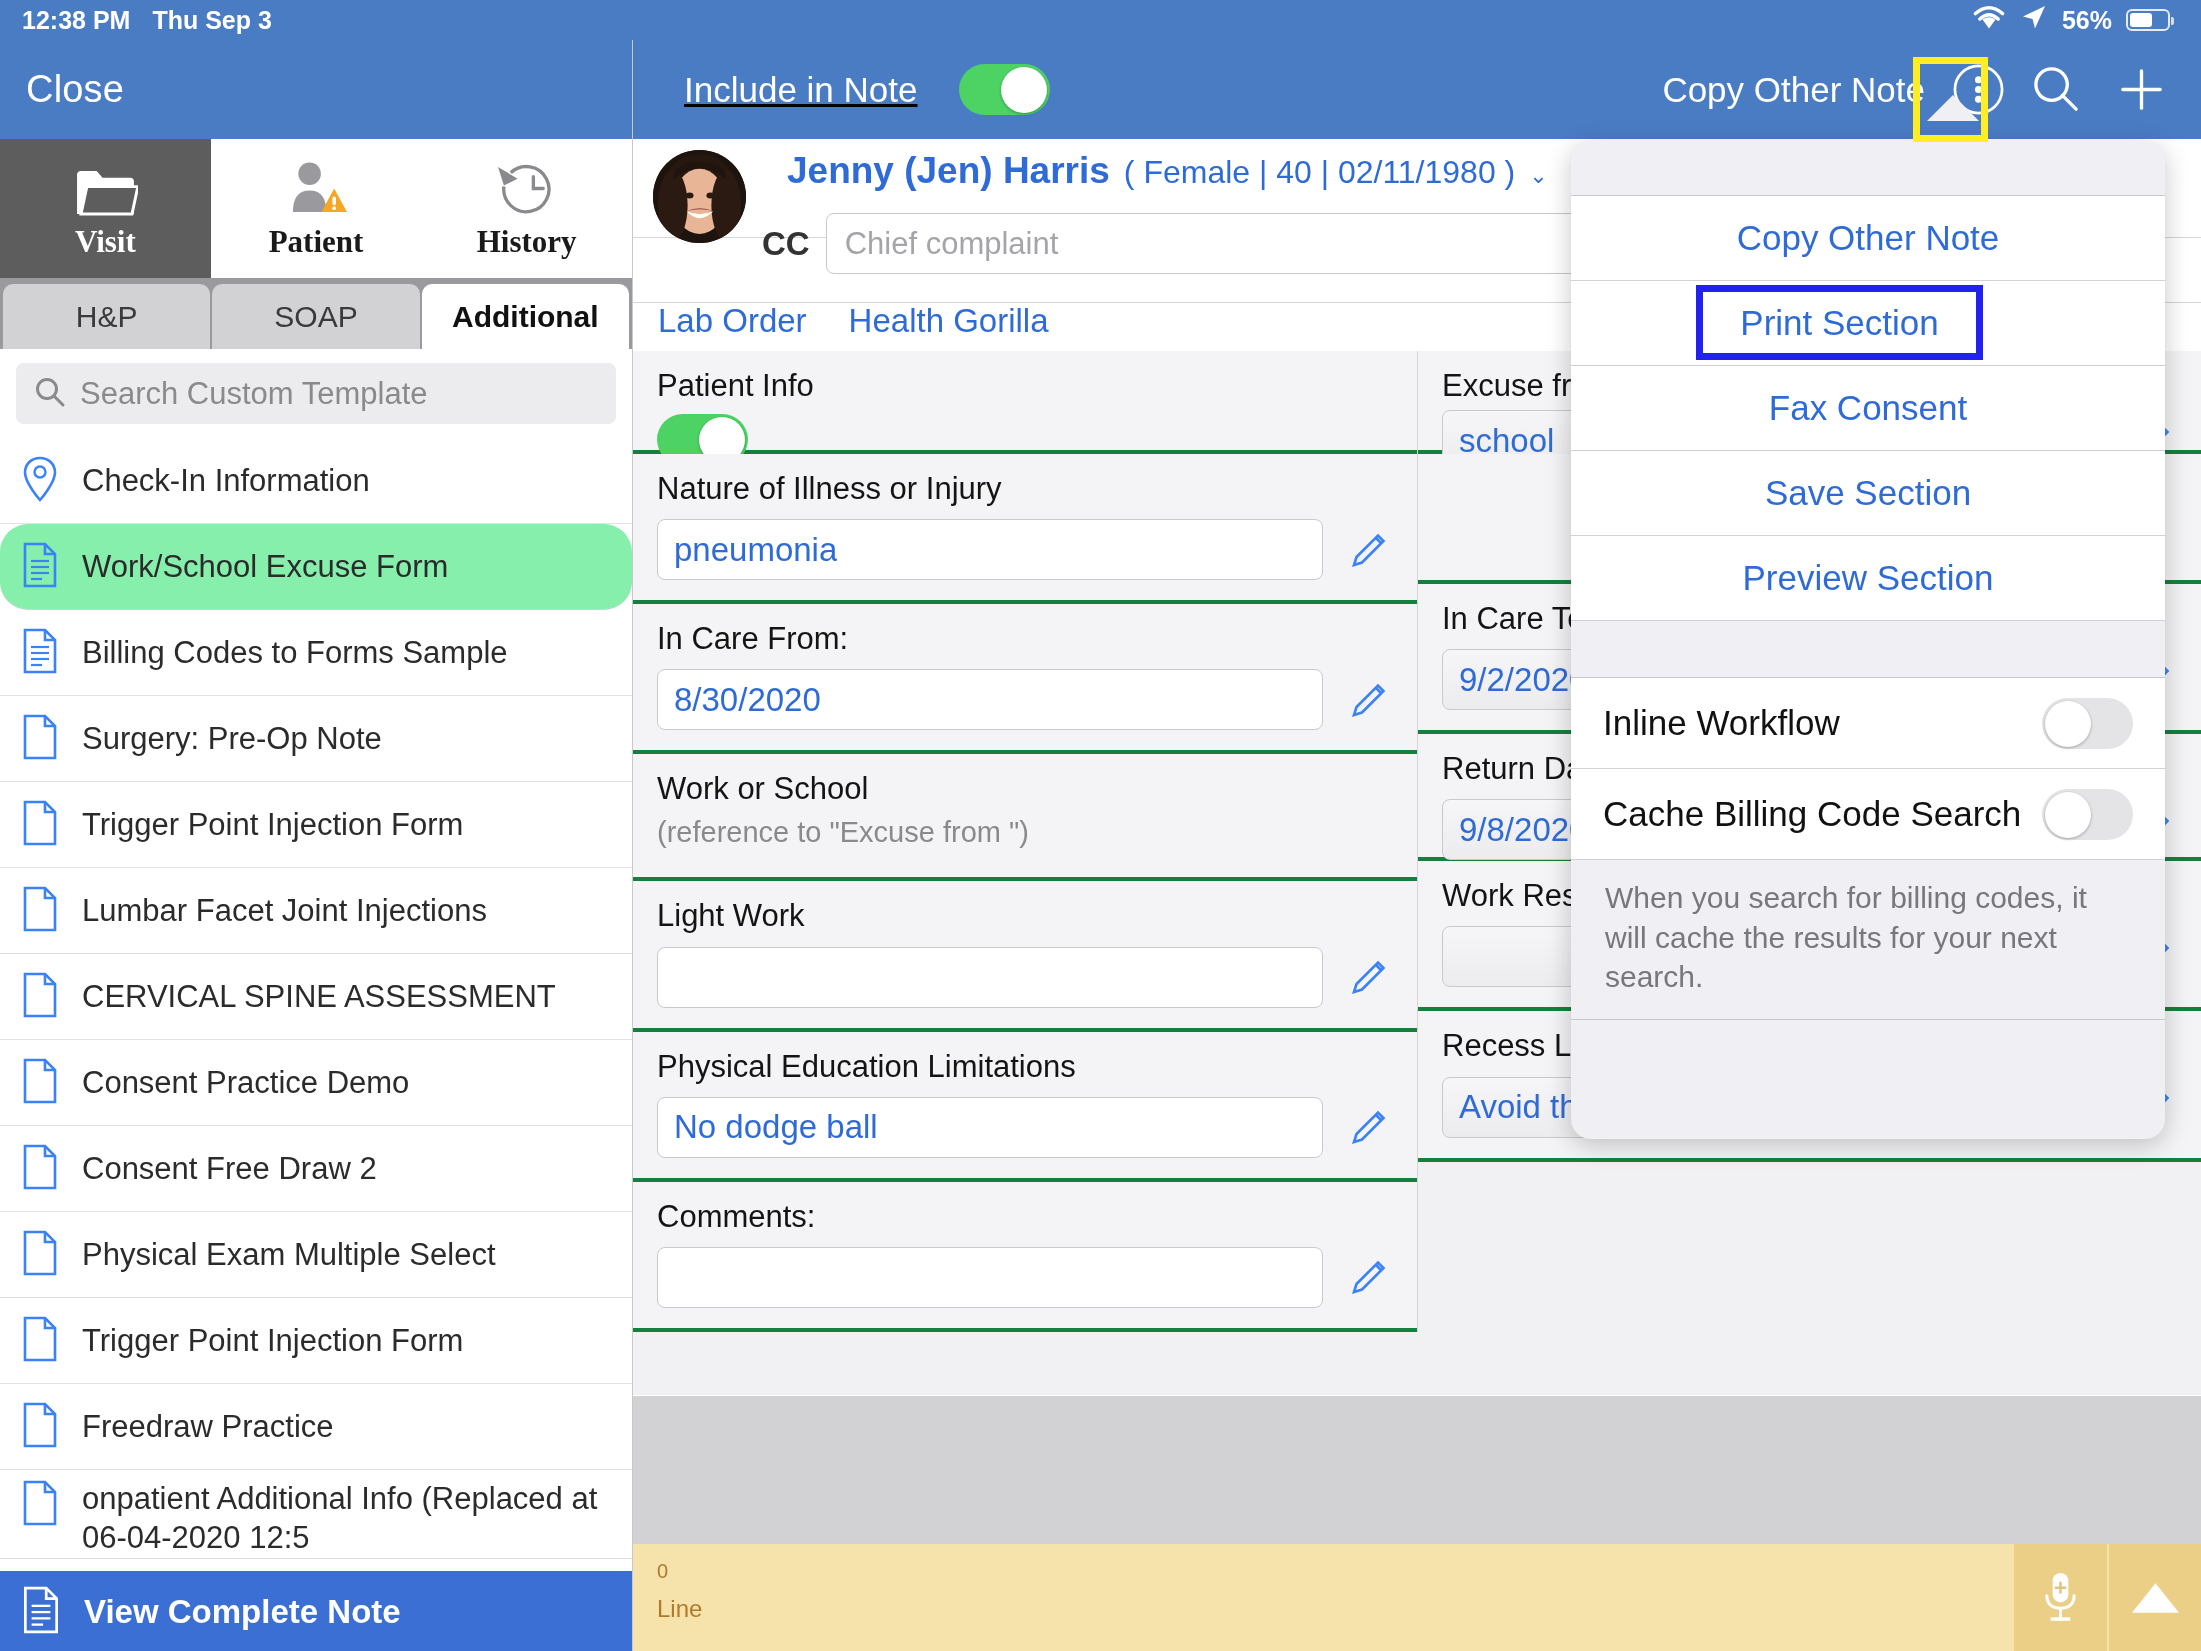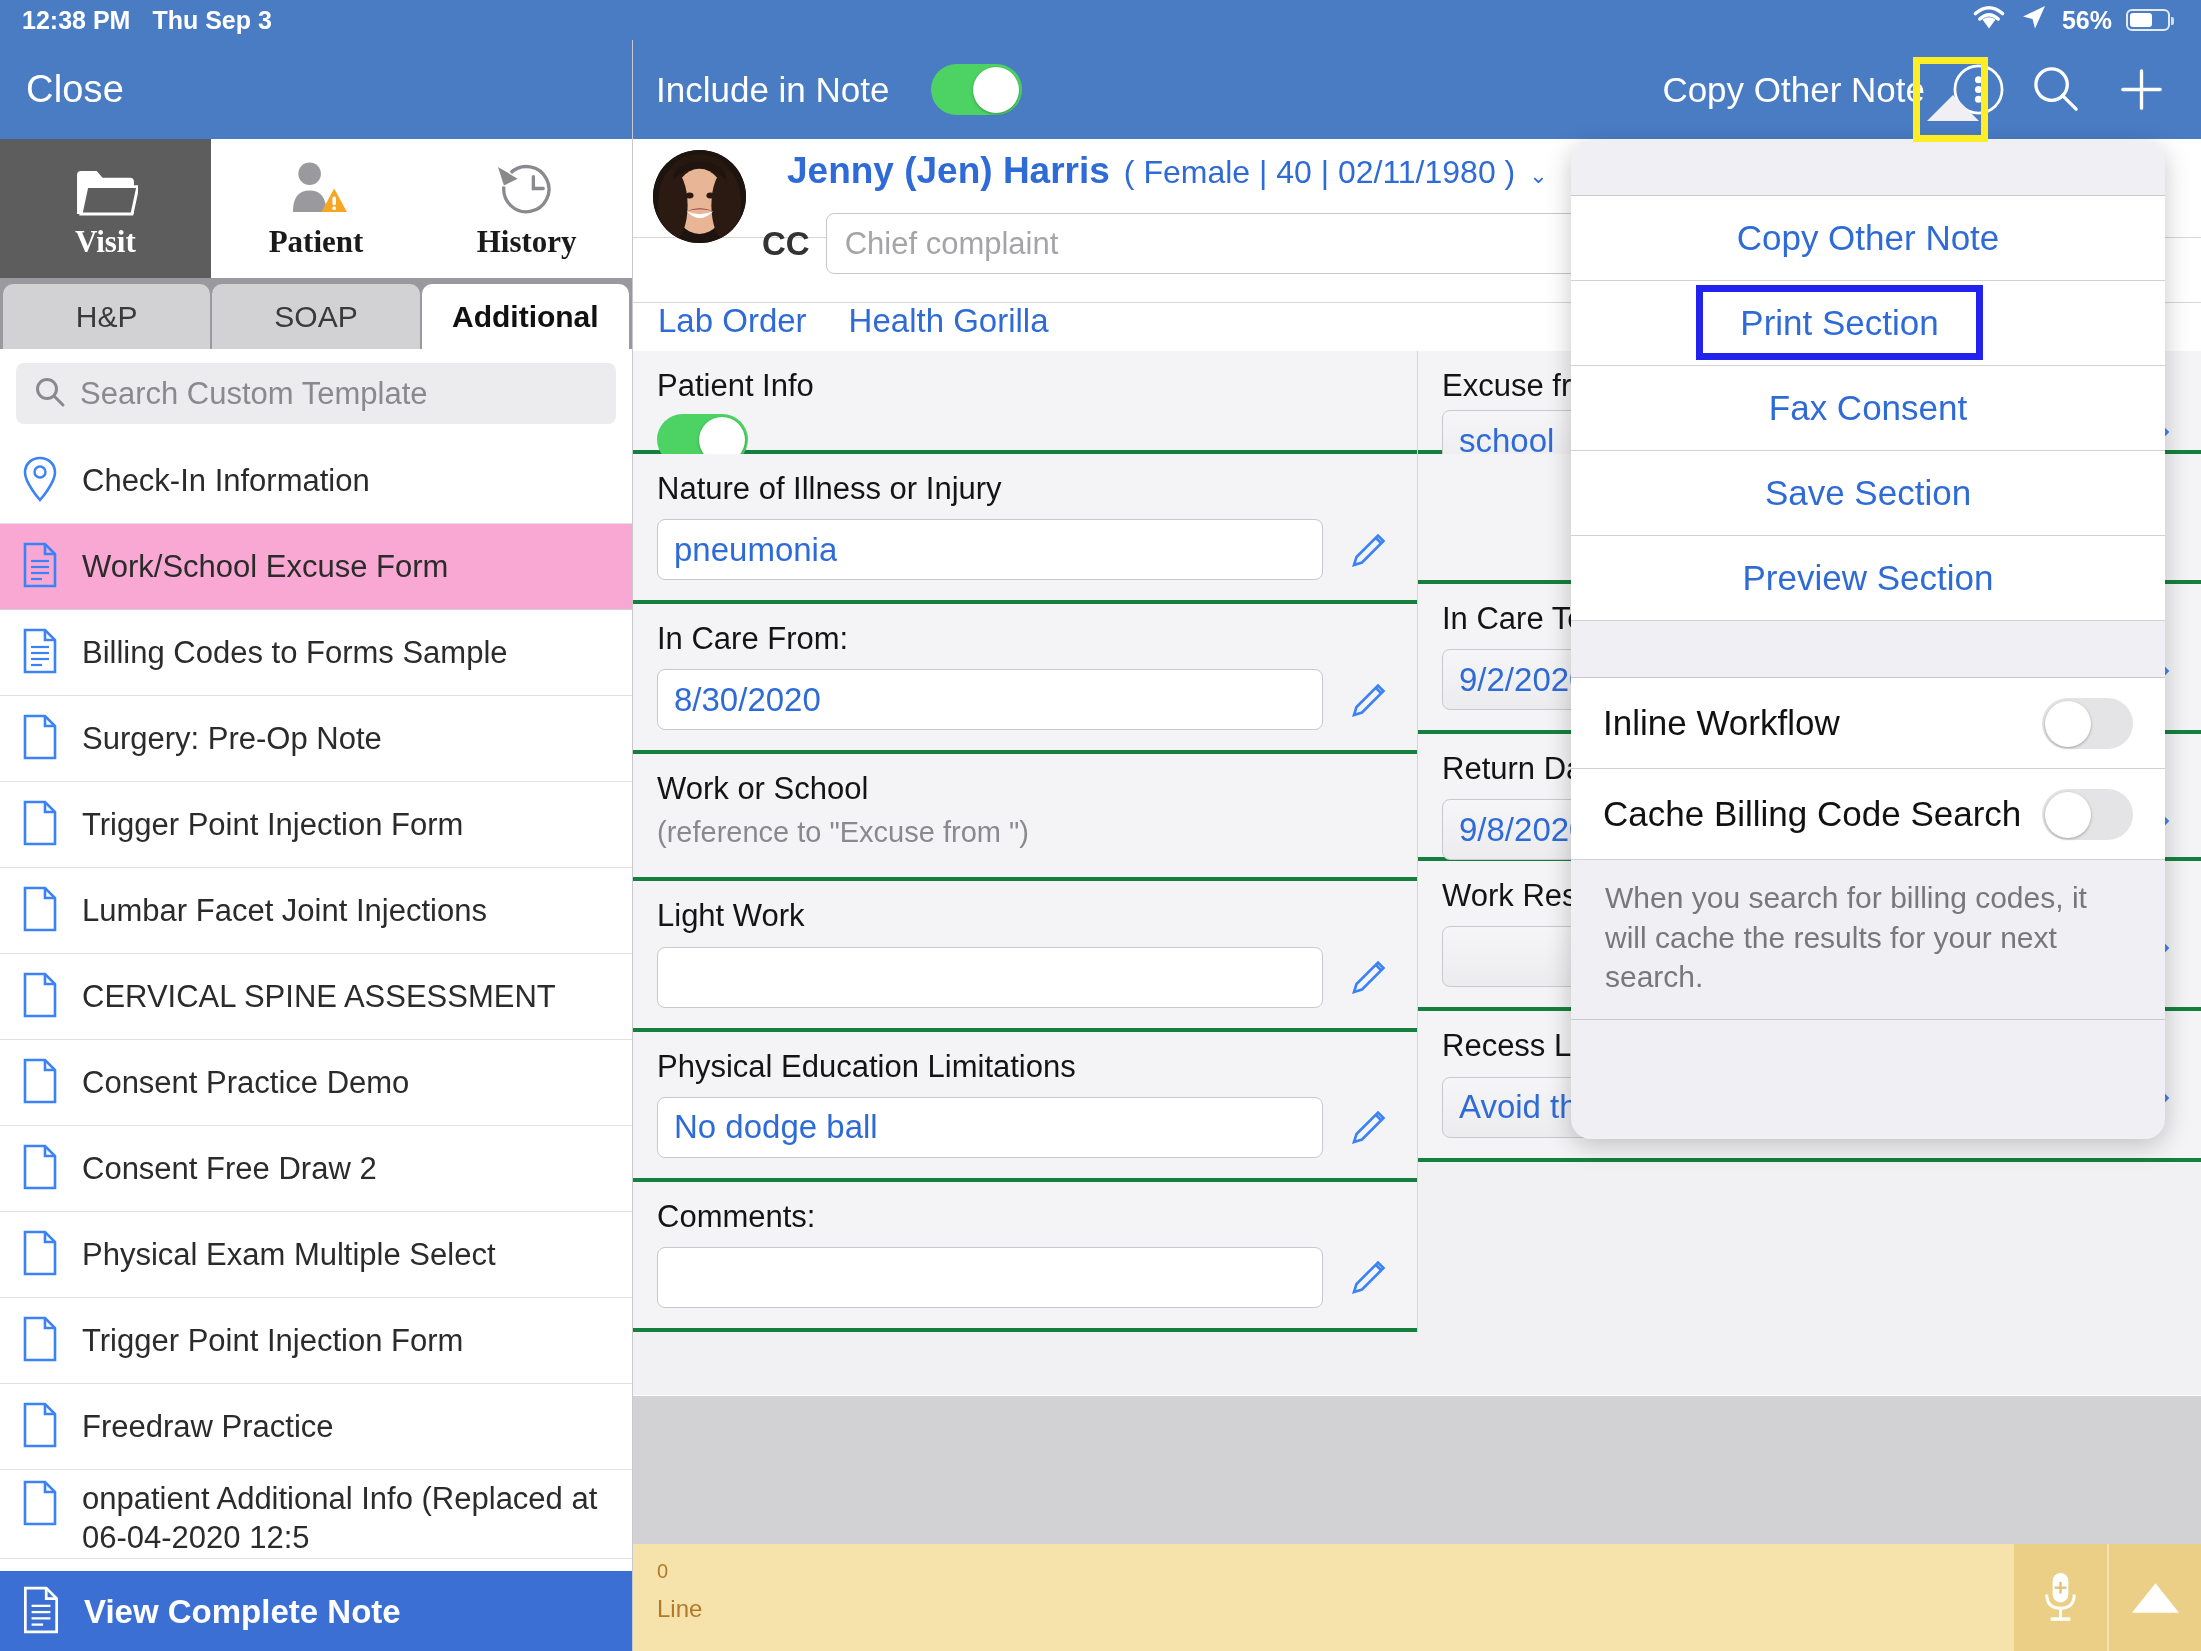--- a/index.html
+++ b/index.html
@@ -64,37 +64,37 @@
     height:61px; background:#ececee; border-radius:8px;
     display:flex; align-items:center; padding:0 18px; gap:14px;
   }
   .search-box .ph{ color:#8a8a8e; font-size:31px; }
 
   .tpl-list{ height:1166px; overflow:hidden; background:#fff; }
   .tpl-item{
     height:86px; display:flex; align-items:center; gap:24px; padding:0 22px 0 22px;
     border-bottom:1px solid #e2e2e4; background:#fff;
   }
-  .tpl-item.selected{ background:#f9a8d4; border-bottom-color:#d2d2d6; }
+  .tpl-item.selected{ background:#86efac; border-bottom-color:#d2d2d6;border-radius:28px; }
   .tpl-item .t-label{ font-size:31px; color:#2b2b2b; white-space:nowrap; }
   .tpl-item.two-line{ height:auto; min-height:86px; align-items:flex-start; padding-top:10px; }
   .tpl-item.two-line .t-label{ white-space:normal; line-height:1.25; }
 
   .view-note{
     position:absolute; left:0; bottom:0; width:633px; height:81px;
     background:#3b6fd4; display:flex; align-items:center; gap:24px; padding-left:22px;
   }
   .view-note .vn-label{ color:#fff; font-size:33px; font-weight:700; }
 
   
   .navbar{
     position:absolute; left:633px; top:40px; width:1569px; height:99px;
     background:#4a7cc4; display:flex; align-items:center;
   }
-  .nav-center{ display:flex; align-items:center; gap:42px; margin-left:23px; }
+  .nav-center{ display:flex; align-items:center; gap:42px; margin-left:51px;text-decoration:underline; }
   .nav-center .nav-txt{ color:#fff; font-size:35px; }
   .nav-right{ margin-left:auto; display:flex; align-items:center; gap:0; padding-right:18px; }
   .nav-right .nav-txt{ color:#fff; font-size:35px; margin-right:18px; }
 
   .toggle{
     width:91px; height:51px; border-radius:26px; background:#4cd364;
     position:relative; display:inline-block; flex:none;
   }
   .toggle .knob{
     position:absolute; top:3px; left:42px; width:46px; height:46px;

